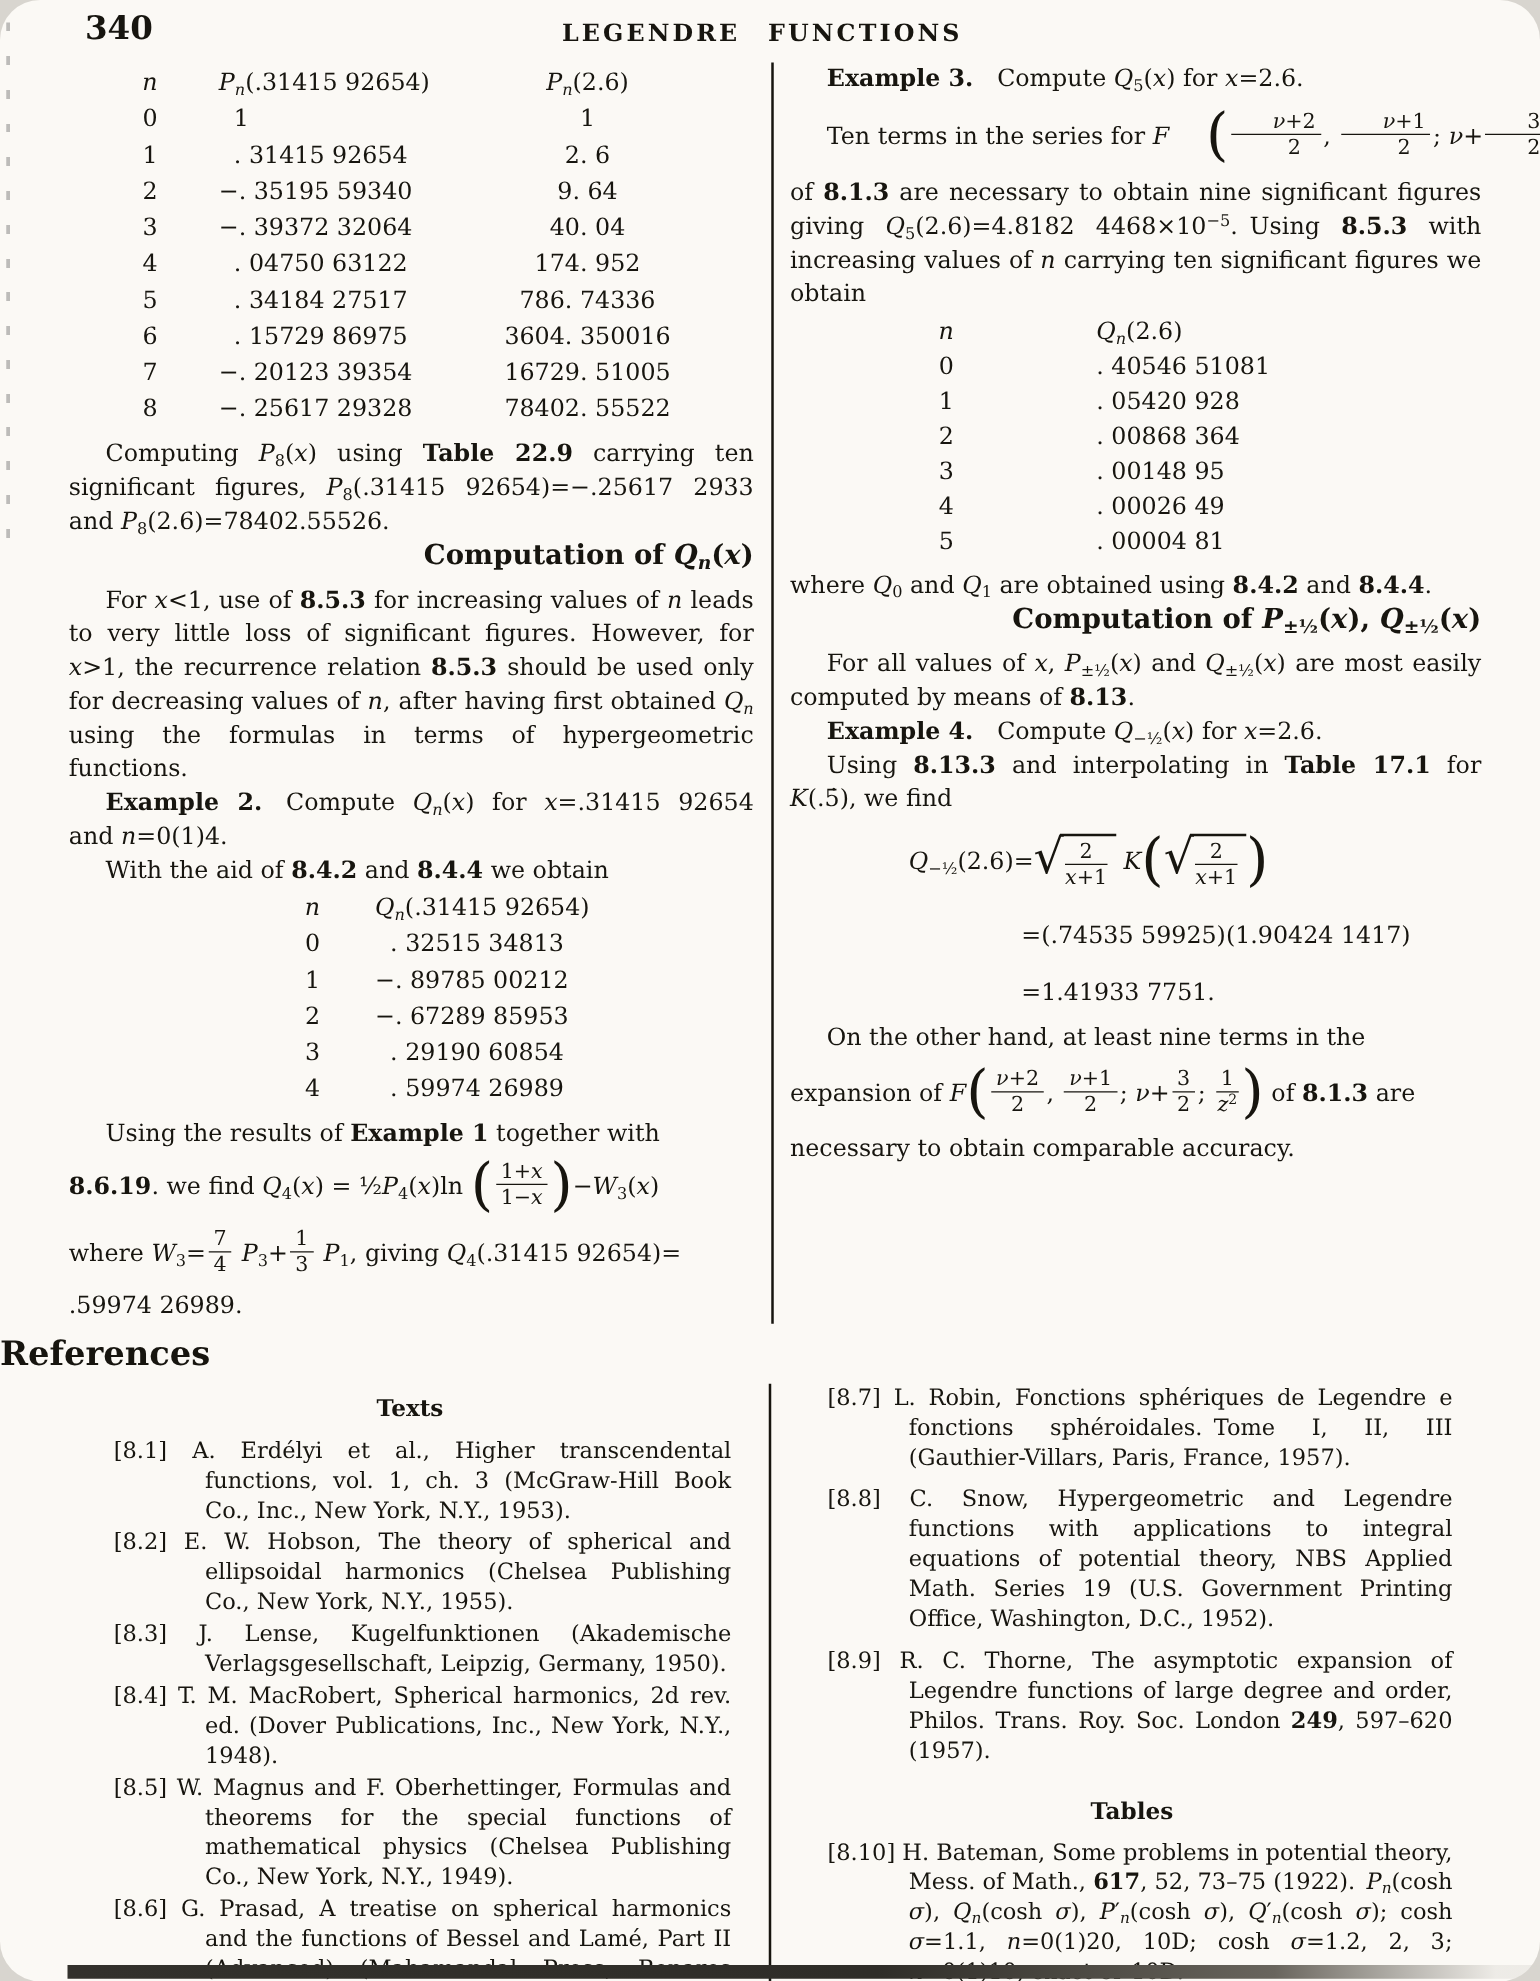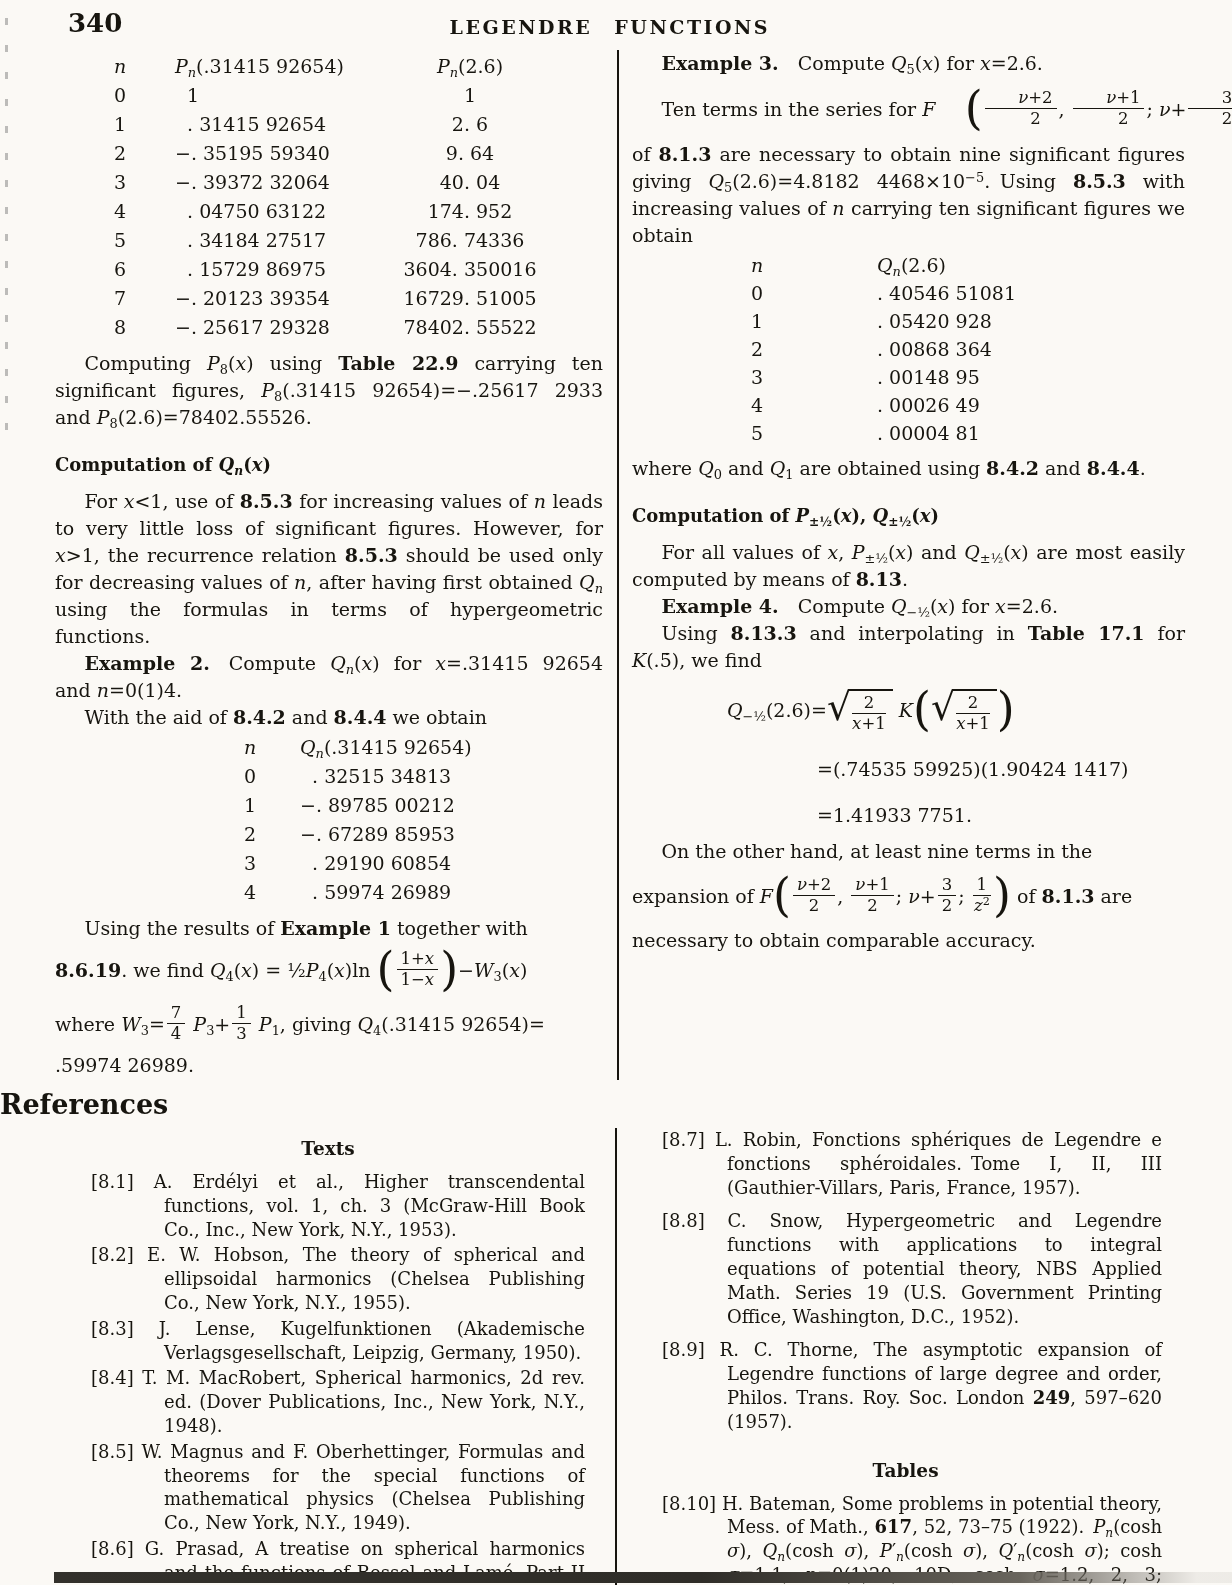--- a/index.html
+++ b/index.html
@@ -6,40 +6,41 @@
   .page{
     position:relative;
     width:1232px;height:1585px;
     margin:0 auto;
     background:#fbf9f5;
     color:#17150f;
     font-family:"DejaVu Serif", serif;
     font-size:19px;
     line-height:27px;
     overflow:hidden;
+    border-radius:32px;
   }
   i{font-style:italic;}
   b{font-weight:bold;}
   sub{font-size:68%;vertical-align:-0.3em;line-height:0;}
   sup{font-size:68%;vertical-align:0.5em;line-height:0;}
 
   
   .hdr{position:relative;height:46px;}
   .pageno{position:absolute;left:68px;top:8px;font-size:26px;font-weight:bold;line-height:30px;}
   .runhead{position:absolute;left:49.5%;transform:translateX(-50%);top:14px;font-size:19px;font-weight:bold;letter-spacing:2.5px;word-spacing:13px;white-space:nowrap;}
 
   
   .main{display:flex;align-items:stretch;padding:4px 36px 0 55px;min-height:1002px;}
   .colL{flex:none;width:548px;}
   .vdiv{flex:none;width:2px;background:#17150f;margin-left:14px;}
   .colR{flex:none;width:553px;margin-left:13px;}
 
   .para{margin:0;text-align:justify;}
   .ind{text-indent:1.55em;}
-  .sechead{text-align:left;font-weight:bold;font-size:18px;margin:22px 0 11px;line-height:24px;}
+  .sechead{text-align:right;font-weight:bold;font-size:22px;margin:1px 0 11px;line-height:24px;}
 
   
   .tbl{margin:2px 0 8px;}
   .trow{display:flex;line-height:29px;white-space:pre;}
   .t1 .c-n{flex:none;width:50px;margin-left:40px;text-align:center;}
   .t1 .c-p1{flex:none;width:200px;padding-left:30px;}
   .t1 .c-p2{flex:none;width:190px;text-align:center;}
   .t2 .c-n{flex:none;width:50px;margin-left:170px;text-align:center;}
   .t2 .c-q{flex:none;width:280px;padding-left:25px;}
   .t3 .c-n{flex:none;width:50px;margin-left:100px;text-align:center;}

